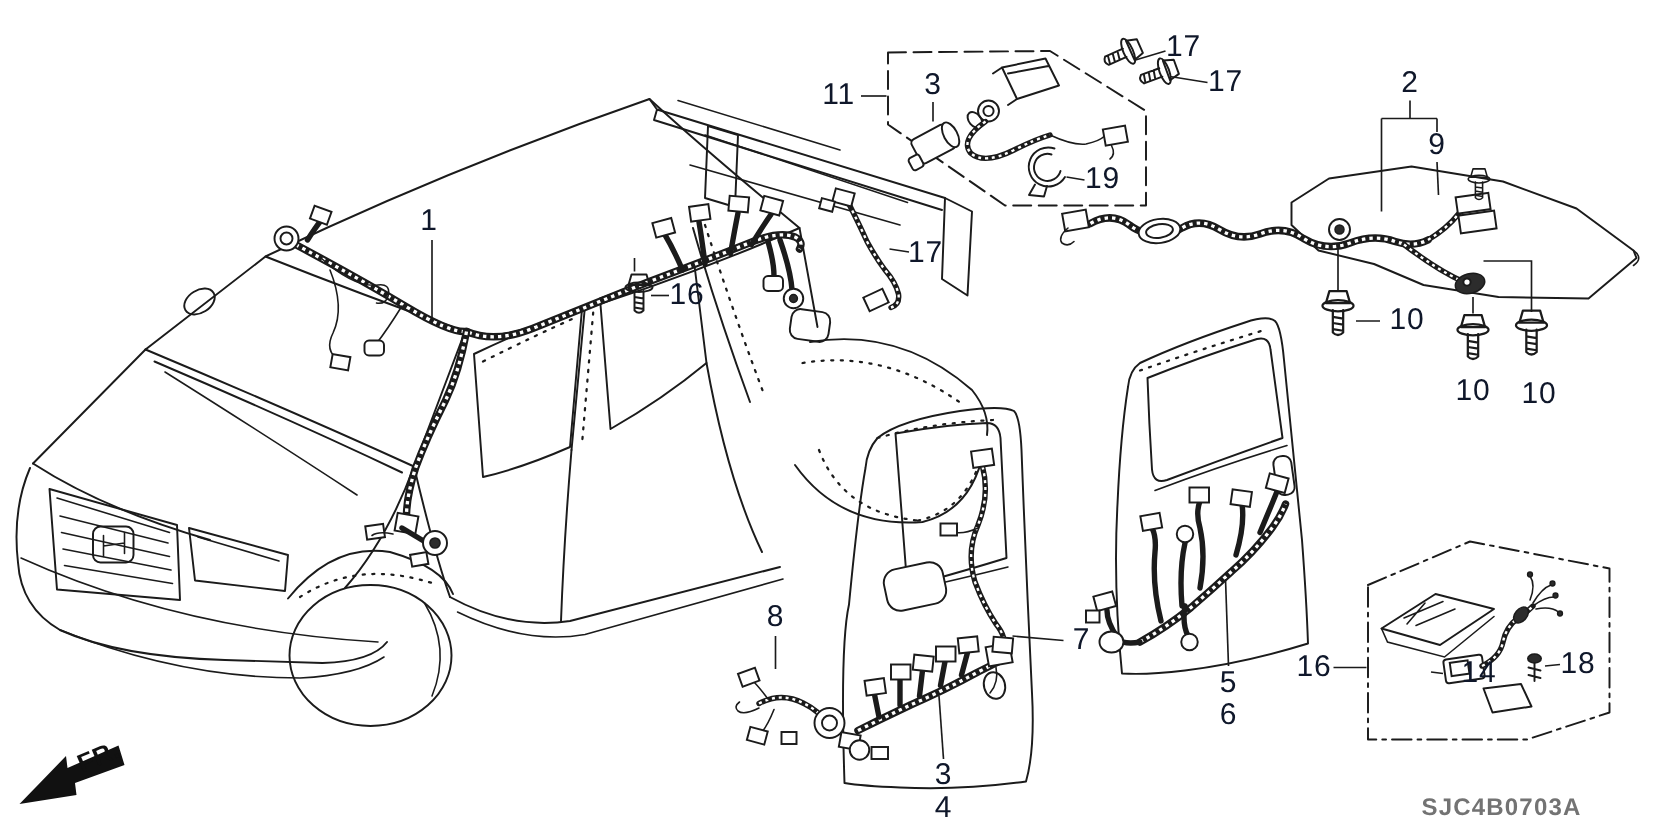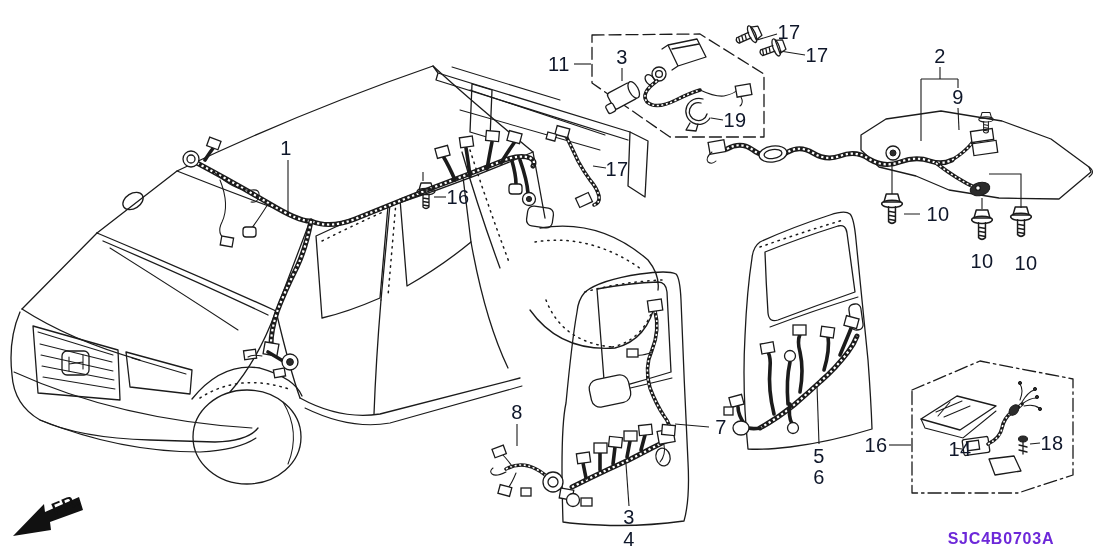--- a/index.html
+++ b/index.html
@@ -16,21 +16,21 @@
   .conn{fill:#ffffff;stroke:#1b1b1b;stroke-width:1.3;}
   .dark{fill:#2c2c2c;stroke:#1b1b1b;stroke-width:1;}
   .dash{stroke-dasharray:12 5;}
   .dashdot{stroke-dasharray:13 4 2.5 4;}
   .dot{fill:none;stroke:#1b1b1b;stroke-width:1.5;stroke-dasharray:1.4 5;stroke-linecap:round;}
   .lead{fill:none;stroke:#1b1b1b;stroke-width:1.1;}
   
   .callout{position:absolute;transform:translate(-50%,-50%);font-size:20px;color:#0f172a;
            white-space:nowrap;letter-spacing:.5px;}
   .code{position:absolute;transform:translate(-50%,-50%);font-size:16px;font-weight:bold;
-        color:#6d28d9;letter-spacing:.8px;}
+        color:#737373;letter-spacing:.8px;}
   .fr{position:absolute;transform:translate(-50%,-50%) rotate(-23deg);font-size:17px;
       font-weight:bold;color:#111;letter-spacing:.5px;}
 </style>
 </head>
 <body>
 
 <div class="canvas">
 
 <svg width="1108" height="553" viewBox="0 0 1108 553">
   <defs>
@@ -329,19 +329,19 @@
 <span class="callout" style="left:938px;top:214px">10</span>
 <span class="callout" style="left:982px;top:261px">10</span>
 <span class="callout" style="left:1026px;top:263px">10</span>
 <span class="callout" style="left:517px;top:412px">8</span>
 <span class="callout" style="left:721px;top:427px">7</span>
 <span class="callout" style="left:629px;top:517px">3</span>
 <span class="callout" style="left:629px;top:539px">4</span>
 <span class="callout" style="left:819px;top:456px">5</span>
 <span class="callout" style="left:819px;top:477px">6</span>
 <span class="callout" style="left:876px;top:445px">16</span>
-<span class="callout" style="left:960px;top:449px">14</span>
+<span class="callout" style="left:986px;top:449px">14</span>
 <span class="callout" style="left:1052px;top:443px">18</span>
 
 <span class="fr" style="left:66px;top:505px">FR.</span>
 <span class="code" style="left:1001px;top:539px">SJC4B0703A</span>
 
 </div>
 
 </body></html>

